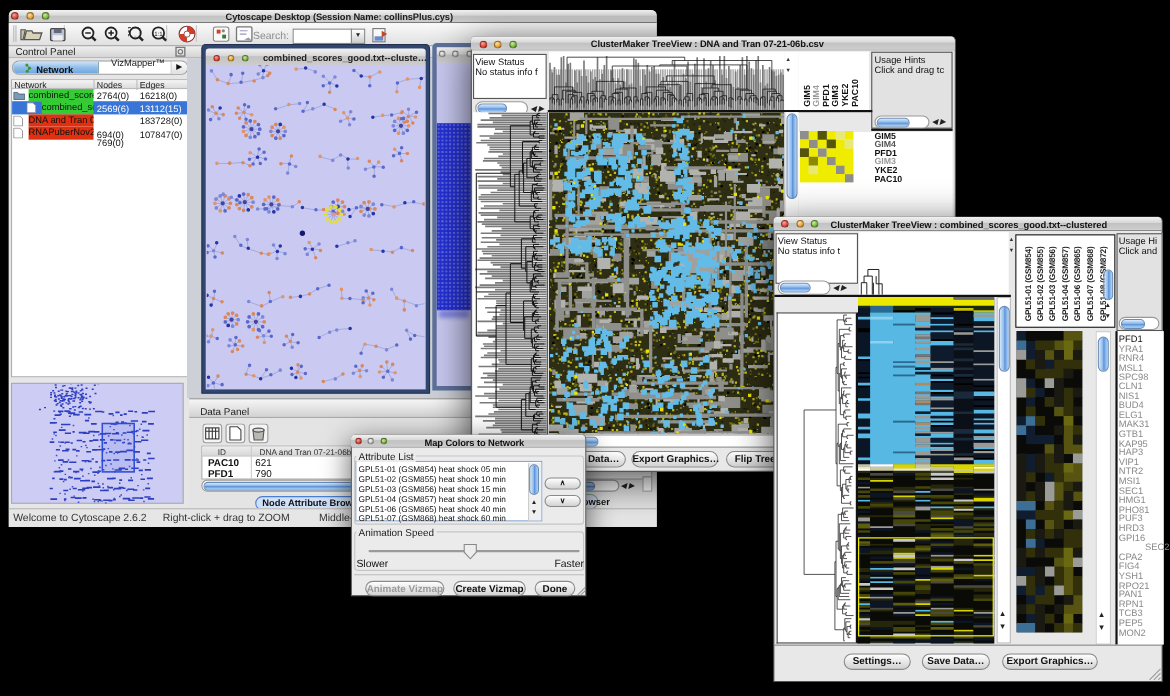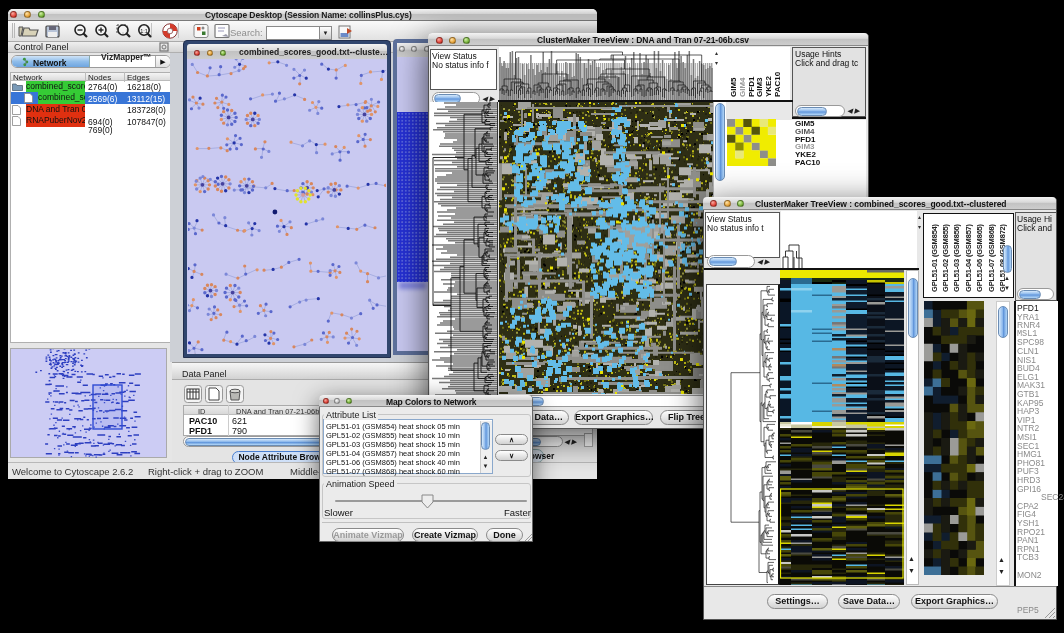--- a/index.html
+++ b/index.html
@@ -63,21 +63,21 @@
       <div style="left:3px;top:46px;width:160px;height:13px;background:#fff;border:1px solid #9a9a9a;border-radius:6px"></div>
       <div style="left:4px;top:47px;width:78px;height:11px;background:linear-gradient(#cfe3f7,#8fbdea 50%,#6ea5e0);border-radius:5px 0 0 5px;border-right:1px solid #8aa"></div>
       <svg style="left:14px;top:47.5px" width="8" height="10" viewBox="0 0 10 12">
         <circle cx="3" cy="2.5" r="1.8" fill="#3a9a3a"></circle>
         <circle cx="6" cy="6" r="1.8" fill="#3a9a3a"></circle>
         <circle cx="3.5" cy="9.5" r="1.8" fill="#3a9a3a"></circle>
         <line x1="3" y1="2.5" x2="6" y2="6" stroke="#666" stroke-width="0.8"></line>
         <line x1="6" y1="6" x2="3.5" y2="9.5" stroke="#666" stroke-width="0.8"></line>
       </svg>
       <div style="left:25px;top:48.5px;font-size:8.5px;color:#111;font-weight:bold;white-space:nowrap;">Network</div>
-      <div style="left:93px;top:43px;font-size:8.5px;color:#222;font-weight:bold;white-space:nowrap;">VizMapper™</div>
+      <div style="left:93px;top:43px;font-size:8.5px;color:#222;font-weight:normal;white-space:nowrap;">VizMapper™</div>
       <div style="left:147px;top:47px;width:15px;height:11px;background:linear-gradient(#fdfdfd,#e0e0e0);border-left:1px solid #aaa;border-radius:0 5px 5px 0;text-align:center;font-size:7px;line-height:11px;color:#111">▶</div>
       <div style="left:2px;top:62.5px;width:166px;height:271px;background:#fff;border:1px solid #b0b0b0"></div>
       <div style="left:3px;top:63.5px;width:164px;height:8.5px;background:linear-gradient(#f4f4f4,#dcdcdc);border-bottom:1px solid #bbb"></div>
       <div style="left:5px;top:63.5px;font-size:8px;color:#222;white-space:nowrap;">Network</div>
       <div style="left:80px;top:63.5px;font-size:8px;color:#222;white-space:nowrap;">Nodes</div>
       <div style="left:119px;top:63.5px;font-size:8px;color:#222;white-space:nowrap;">Edges</div>
       <i style="left:77px;top:62.5px;width:1px;height:10px;background:#bbb"></i>
       <i style="left:116px;top:62.5px;width:1px;height:10px;background:#bbb"></i>
       <svg style="left:4px;top:73.0px" width="11" height="9">
         <path d="M0.5 2 L4 2 L5 3.5 L10.5 3.5 L10.5 8.5 L0.5 8.5 Z" fill="#7a9ab8" stroke="#456" stroke-width="0.7"></path>
@@ -347,21 +347,21 @@
       <div style="left:214px;top:25px;font-size:6px;color:#333">▾</div>
       <div style="left:311px;top:14px;width:42px;height:89px;background:#e2e2e2;border:1px solid #555"></div>
       <div style="left:313px;top:15.5px;font-size:8.5px;color:#111;white-space:nowrap;">Usage Hi</div>
       <div style="left:313px;top:24.5px;font-size:8.5px;color:#111;white-space:nowrap;">Click and</div>
       <i style="left:313px;top:90px;width:37px;height:12px;border-radius:6.0px;background:#fff;border:1px solid #999"></i>
       <i style="left:314.5px;top:91.5px;width:22px;height:9px;border-radius:4.5px;background:linear-gradient(180deg,#d6e9fb,#8cb8ec 45%,#5f94da 55%,#a6cdf4 92%);border:0.5px solid #6a8cb4"></i>
       <div style="left:310px;top:103px;width:44px;height:285px;background:#fff;border-left:2px solid #111"></div>
       <div style="left:313px;top:105.0px;font-size:8.5px;color:#111;white-space:nowrap;">PFD1</div>
       <div style="left:313px;top:113.6px;font-size:8.5px;color:#8a8a8a;white-space:nowrap;">YRA1</div>
       <div style="left:313px;top:122.2px;font-size:8.5px;color:#8a8a8a;white-space:nowrap;">RNR4</div>
-      <div style="left:313px;top:130.8px;font-size:8.5px;color:#8a8a8a;white-space:nowrap;font-family:Liberation Mono, monospace;">MSL1</div>
+      <div style="left:313px;top:130.8px;font-size:8.5px;color:#8a8a8a;white-space:nowrap;">MSL1</div>
       <div style="left:313px;top:139.4px;font-size:8.5px;color:#8a8a8a;white-space:nowrap;">SPC98</div>
       <div style="left:313px;top:148.0px;font-size:8.5px;color:#8a8a8a;white-space:nowrap;">CLN1</div>
       <div style="left:313px;top:156.6px;font-size:8.5px;color:#8a8a8a;white-space:nowrap;">NIS1</div>
       <div style="left:313px;top:165.2px;font-size:8.5px;color:#8a8a8a;white-space:nowrap;">BUD4</div>
       <div style="left:313px;top:173.8px;font-size:8.5px;color:#8a8a8a;white-space:nowrap;">ELG1</div>
       <div style="left:313px;top:182.39999999999998px;font-size:8.5px;color:#8a8a8a;white-space:nowrap;">MAK31</div>
       <div style="left:313px;top:191.0px;font-size:8.5px;color:#8a8a8a;white-space:nowrap;">GTB1</div>
       <div style="left:313px;top:199.6px;font-size:8.5px;color:#8a8a8a;white-space:nowrap;">KAP95</div>
       <div style="left:313px;top:208.2px;font-size:8.5px;color:#8a8a8a;white-space:nowrap;">HAP3</div>
       <div style="left:313px;top:216.8px;font-size:8.5px;color:#8a8a8a;white-space:nowrap;">VIP1</div>
@@ -374,21 +374,21 @@
       <div style="left:313px;top:277.0px;font-size:8.5px;color:#8a8a8a;white-space:nowrap;">HRD3</div>
       <div style="left:313px;top:285.6px;font-size:8.5px;color:#8a8a8a;white-space:nowrap;">GPI16</div>
       <div style="left:313px;top:294.2px;font-size:8.5px;color:#8a8a8a;white-space:nowrap;padding-left:24px;">SEC24</div>
       <div style="left:313px;top:302.79999999999995px;font-size:8.5px;color:#8a8a8a;white-space:nowrap;">CPA2</div>
       <div style="left:313px;top:311.4px;font-size:8.5px;color:#8a8a8a;white-space:nowrap;">FIG4</div>
       <div style="left:313px;top:320.0px;font-size:8.5px;color:#8a8a8a;white-space:nowrap;">YSH1</div>
       <div style="left:313px;top:328.6px;font-size:8.5px;color:#8a8a8a;white-space:nowrap;">RPO21</div>
       <div style="left:313px;top:337.2px;font-size:8.5px;color:#8a8a8a;white-space:nowrap;">PAN1</div>
       <div style="left:313px;top:345.79999999999995px;font-size:8.5px;color:#8a8a8a;white-space:nowrap;">RPN1</div>
       <div style="left:313px;top:354.4px;font-size:8.5px;color:#8a8a8a;white-space:nowrap;">TCB3</div>
-      <div style="left:313px;top:363.0px;font-size:8.5px;color:#8a8a8a;white-space:nowrap;margin-top:44px;">PEP5</div>
+      <div style="left:313px;top:363.0px;font-size:8.5px;color:#8a8a8a;white-space:nowrap;">PEP5</div>
       <div style="left:313px;top:371.59999999999997px;font-size:8.5px;color:#8a8a8a;white-space:nowrap;">MON2</div>
       <div style="left:220px;top:103px;width:60px;height:274px">
         <svg width="60" height="274" style="left:0;top:0">
           <rect width="60" height="274" fill="#0c0c0a"></rect>
           <path d="M0.0 0.0h8.9v8.9h-8.9zM8.6 8.6h8.9v8.9h-8.9zM8.6 17.1h8.9v8.9h-8.9zM25.7 25.7h8.9v8.9h-8.9zM8.6 42.8h8.9v8.9h-8.9zM17.1 51.4h8.9v8.9h-8.9zM8.6 59.9h8.9v8.9h-8.9zM0.0 77.1h8.9v8.9h-8.9zM8.6 85.6h8.9v8.9h-8.9zM8.6 94.2h8.9v8.9h-8.9zM17.1 94.2h8.9v8.9h-8.9zM25.7 94.2h8.9v8.9h-8.9zM8.6 111.3h8.9v8.9h-8.9zM8.6 119.9h8.9v8.9h-8.9zM25.7 128.4h8.9v8.9h-8.9zM0.0 162.7h8.9v8.9h-8.9zM8.6 162.7h8.9v8.9h-8.9zM17.1 188.4h8.9v8.9h-8.9zM0.0 214.1h8.9v8.9h-8.9zM8.6 214.1h8.9v8.9h-8.9zM0.0 231.2h8.9v8.9h-8.9zM17.1 231.2h8.9v8.9h-8.9zM8.6 239.8h8.9v8.9h-8.9zM8.6 256.9h8.9v8.9h-8.9z" fill="#101d2e"></path>
           <path d="M8.6 0.0h8.9v8.9h-8.9zM17.1 0.0h8.9v8.9h-8.9zM25.7 0.0h8.9v8.9h-8.9zM34.3 0.0h8.9v8.9h-8.9zM0.0 25.7h8.9v8.9h-8.9zM0.0 34.2h8.9v8.9h-8.9zM8.6 34.2h8.9v8.9h-8.9zM51.4 34.2h8.9v8.9h-8.9zM17.1 42.8h8.9v8.9h-8.9zM42.9 42.8h8.9v8.9h-8.9zM51.4 42.8h8.9v8.9h-8.9zM25.7 51.4h8.9v8.9h-8.9zM0.0 59.9h8.9v8.9h-8.9zM17.1 59.9h8.9v8.9h-8.9zM51.4 59.9h8.9v8.9h-8.9zM0.0 68.5h8.9v8.9h-8.9zM17.1 68.5h8.9v8.9h-8.9zM25.7 68.5h8.9v8.9h-8.9zM25.7 77.1h8.9v8.9h-8.9zM34.3 77.1h8.9v8.9h-8.9zM51.4 77.1h8.9v8.9h-8.9zM17.1 85.6h8.9v8.9h-8.9zM25.7 85.6h8.9v8.9h-8.9zM0.0 94.2h8.9v8.9h-8.9zM34.3 94.2h8.9v8.9h-8.9zM0.0 102.8h8.9v8.9h-8.9zM8.6 102.8h8.9v8.9h-8.9zM17.1 102.8h8.9v8.9h-8.9zM42.9 111.3h8.9v8.9h-8.9zM17.1 128.4h8.9v8.9h-8.9zM8.6 137.0h8.9v8.9h-8.9zM17.1 154.1h8.9v8.9h-8.9zM51.4 154.1h8.9v8.9h-8.9zM0.0 171.2h8.9v8.9h-8.9zM17.1 171.2h8.9v8.9h-8.9zM42.9 171.2h8.9v8.9h-8.9zM0.0 179.8h8.9v8.9h-8.9zM0.0 188.4h8.9v8.9h-8.9zM25.7 188.4h8.9v8.9h-8.9zM34.3 188.4h8.9v8.9h-8.9zM8.6 205.5h8.9v8.9h-8.9zM17.1 205.5h8.9v8.9h-8.9zM25.7 205.5h8.9v8.9h-8.9zM51.4 214.1h8.9v8.9h-8.9zM25.7 222.6h8.9v8.9h-8.9zM0.0 239.8h8.9v8.9h-8.9zM34.3 239.8h8.9v8.9h-8.9zM25.7 248.3h8.9v8.9h-8.9zM0.0 256.9h8.9v8.9h-8.9zM34.3 256.9h8.9v8.9h-8.9zM51.4 256.9h8.9v8.9h-8.9zM25.7 265.4h8.9v8.9h-8.9z" fill="#0a0a08"></path>
           <path d="M42.9 0.0h8.9v8.9h-8.9zM51.4 0.0h8.9v8.9h-8.9zM34.3 8.6h8.9v8.9h-8.9zM25.7 17.1h8.9v8.9h-8.9zM34.3 68.5h8.9v8.9h-8.9zM42.9 85.6h8.9v8.9h-8.9zM42.9 94.2h8.9v8.9h-8.9zM25.7 102.8h8.9v8.9h-8.9zM42.9 102.8h8.9v8.9h-8.9zM51.4 102.8h8.9v8.9h-8.9zM51.4 119.9h8.9v8.9h-8.9zM42.9 128.4h8.9v8.9h-8.9zM51.4 128.4h8.9v8.9h-8.9zM34.3 137.0h8.9v8.9h-8.9zM34.3 145.6h8.9v8.9h-8.9zM51.4 145.6h8.9v8.9h-8.9zM25.7 154.1h8.9v8.9h-8.9zM25.7 171.2h8.9v8.9h-8.9zM34.3 205.5h8.9v8.9h-8.9zM42.9 214.1h8.9v8.9h-8.9zM42.9 222.6h8.9v8.9h-8.9zM42.9 231.2h8.9v8.9h-8.9zM51.4 239.8h8.9v8.9h-8.9zM42.9 248.3h8.9v8.9h-8.9zM51.4 248.3h8.9v8.9h-8.9zM42.9 265.4h8.9v8.9h-8.9z" fill="#565410"></path>
           <path d="M0.0 8.6h8.9v8.9h-8.9zM8.6 77.1h8.9v8.9h-8.9zM0.0 85.6h8.9v8.9h-8.9zM0.0 154.1h8.9v8.9h-8.9zM8.6 154.1h8.9v8.9h-8.9zM8.6 171.2h8.9v8.9h-8.9zM8.6 188.4h8.9v8.9h-8.9zM0.0 265.4h8.9v8.9h-8.9zM8.6 265.4h8.9v8.9h-8.9z" fill="#3d6f96"></path>
           <path d="M17.1 8.6h8.9v8.9h-8.9zM25.7 8.6h8.9v8.9h-8.9zM51.4 8.6h8.9v8.9h-8.9zM8.6 25.7h8.9v8.9h-8.9zM34.3 25.7h8.9v8.9h-8.9zM42.9 25.7h8.9v8.9h-8.9zM51.4 25.7h8.9v8.9h-8.9zM17.1 34.2h8.9v8.9h-8.9zM25.7 34.2h8.9v8.9h-8.9zM34.3 34.2h8.9v8.9h-8.9zM8.6 51.4h8.9v8.9h-8.9zM42.9 51.4h8.9v8.9h-8.9zM25.7 59.9h8.9v8.9h-8.9zM42.9 59.9h8.9v8.9h-8.9zM8.6 68.5h8.9v8.9h-8.9zM42.9 68.5h8.9v8.9h-8.9zM17.1 77.1h8.9v8.9h-8.9zM51.4 85.6h8.9v8.9h-8.9zM25.7 111.3h8.9v8.9h-8.9zM25.7 119.9h8.9v8.9h-8.9zM34.3 119.9h8.9v8.9h-8.9zM8.6 128.4h8.9v8.9h-8.9zM34.3 128.4h8.9v8.9h-8.9zM42.9 137.0h8.9v8.9h-8.9zM8.6 145.6h8.9v8.9h-8.9zM34.3 154.1h8.9v8.9h-8.9zM17.1 162.7h8.9v8.9h-8.9zM25.7 162.7h8.9v8.9h-8.9zM34.3 162.7h8.9v8.9h-8.9zM34.3 171.2h8.9v8.9h-8.9zM8.6 179.8h8.9v8.9h-8.9zM25.7 179.8h8.9v8.9h-8.9zM42.9 179.8h8.9v8.9h-8.9zM51.4 179.8h8.9v8.9h-8.9zM42.9 188.4h8.9v8.9h-8.9zM51.4 188.4h8.9v8.9h-8.9zM8.6 196.9h8.9v8.9h-8.9zM25.7 196.9h8.9v8.9h-8.9zM34.3 196.9h8.9v8.9h-8.9zM34.3 214.1h8.9v8.9h-8.9zM8.6 222.6h8.9v8.9h-8.9zM34.3 222.6h8.9v8.9h-8.9zM51.4 222.6h8.9v8.9h-8.9zM8.6 231.2h8.9v8.9h-8.9zM25.7 231.2h8.9v8.9h-8.9zM51.4 231.2h8.9v8.9h-8.9zM17.1 239.8h8.9v8.9h-8.9zM25.7 239.8h8.9v8.9h-8.9zM8.6 248.3h8.9v8.9h-8.9zM25.7 256.9h8.9v8.9h-8.9zM34.3 265.4h8.9v8.9h-8.9zM51.4 265.4h8.9v8.9h-8.9z" fill="#31300a"></path>
           <path d="M42.9 8.6h8.9v8.9h-8.9zM42.9 17.1h8.9v8.9h-8.9zM42.9 77.1h8.9v8.9h-8.9zM42.9 119.9h8.9v8.9h-8.9zM42.9 162.7h8.9v8.9h-8.9zM42.9 196.9h8.9v8.9h-8.9zM42.9 205.5h8.9v8.9h-8.9zM42.9 256.9h8.9v8.9h-8.9z" fill="#6a6810"></path>

